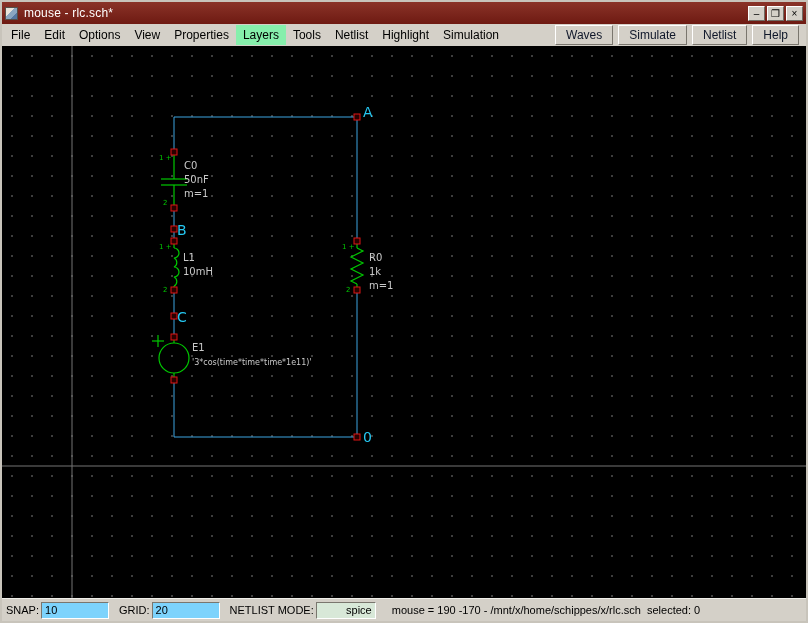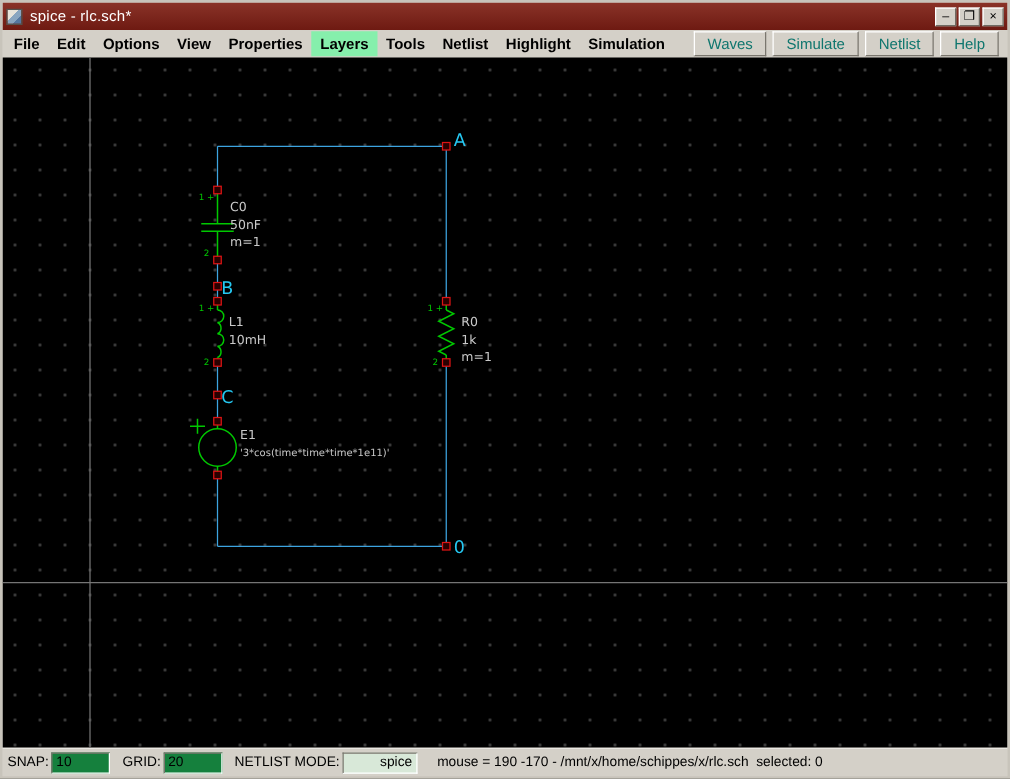--- a/index.html
+++ b/index.html
@@ -15,24 +15,24 @@
               border:1px solid #55504a; flex:0 0 13px; }
   .title-text { font-size:12px; letter-spacing:0.2px; }
   .win-buttons { margin-left:auto; display:flex; gap:2px; }
   .win-btn { width:17px; height:15px; background:#d4d0c8; border:1px solid;
              border-color:#ffffff #6f6b63 #6f6b63 #ffffff; color:#000; font-size:10px;
              line-height:13px; text-align:center; cursor:default; }
 
   
   .menubar { height:22px; flex:0 0 22px; background:#d4d0c8; display:flex; align-items:center;
              padding:0 2px; font-size:12px; color:#000; }
-  .menu-item { padding:3px 7px; cursor:default; white-space:nowrap;font-weight:bold; }
+  .menu-item { padding:3px 7px; cursor:default; white-space:nowrap; }
   .menu-item.active { background:#86efac; }
   .mb-spacer { margin-left:auto; }
-  .tb-btn { font-family:"Liberation Sans",sans-serif; font-size:12px; color:#0f766e; background:#d4d0c8;
+  .tb-btn { font-family:"Liberation Sans",sans-serif; font-size:12px; color:#0f172a; background:#d4d0c8;
             border:1px solid; border-color:#ffffff #7a766e #7a766e #ffffff; padding:2px 10px;
             margin-right:5px; cursor:default; white-space:nowrap; }
 
   
   .canvas { position:relative; flex:1 1 auto; background-color:#000;
             background-image:radial-gradient(#3e3e3e 1px, transparent 1.4px);
             background-size:20px 20px; background-position:0px 0px; overflow:hidden; }
   .canvas svg { position:absolute; left:0; top:0; }
   .axis { stroke:#757575; stroke-width:1; }
   .wire { stroke:#3da4e0; stroke-width:1; fill:none; }
@@ -42,32 +42,32 @@
   .slabel   { fill:#c9c9c9; font-family:"DejaVu Sans",sans-serif; font-size:10px; }
   .sexpr    { fill:#c9c9c9; font-family:"DejaVu Sans",sans-serif; font-size:8px; }
   .pinnum   { fill:#00c800; font-family:"DejaVu Sans",sans-serif; font-size:7px; }
 
   
   .statusbar { height:23px; flex:0 0 23px; background:#d4d0c8; border-top:1px solid #efeee9;
                display:flex; align-items:center; padding:0 4px; font-size:11px; color:#000; }
   .sb-label { margin-right:2px; white-space:nowrap;text-align:center; }
   .sb-input { height:17px; font-family:"Liberation Sans",sans-serif; font-size:11px; padding:1px 3px;
               border:1px solid; border-color:#7a766e #ffffff #ffffff #7a766e; margin-right:10px; }
-  .sb-green { width:47px; background:#15803d; }
+  .sb-green { width:68px; background:#7dd3fc; }
   .sb-mode  { width:60px; background:#d8e8d8;text-align:right; }
   .sb-info  { margin-left:6px; white-space:pre; }
 </style>
 </head>
 <body>
 
 <div class="window">
 
   <div class="titlebar">
     <span class="app-icon"></span>
-    <span class="title-text">spice - rlc.sch*</span>
+    <span class="title-text">mouse - rlc.sch*</span>
     <span class="win-buttons">
       <span class="win-btn">–</span>
       <span class="win-btn">❐</span>
       <span class="win-btn">×</span>
     </span>
   </div>
 
   <div class="menubar">
     <span class="menu-item">File</span>
     <span class="menu-item">Edit</span>

